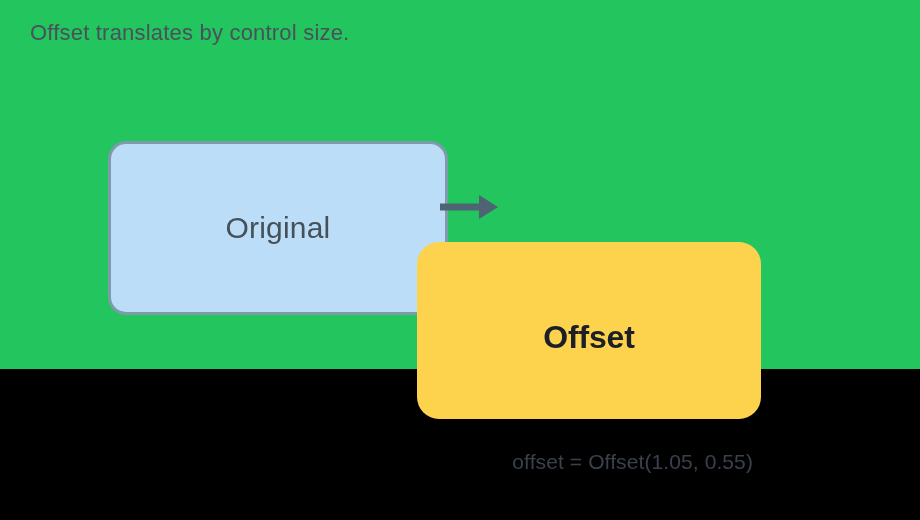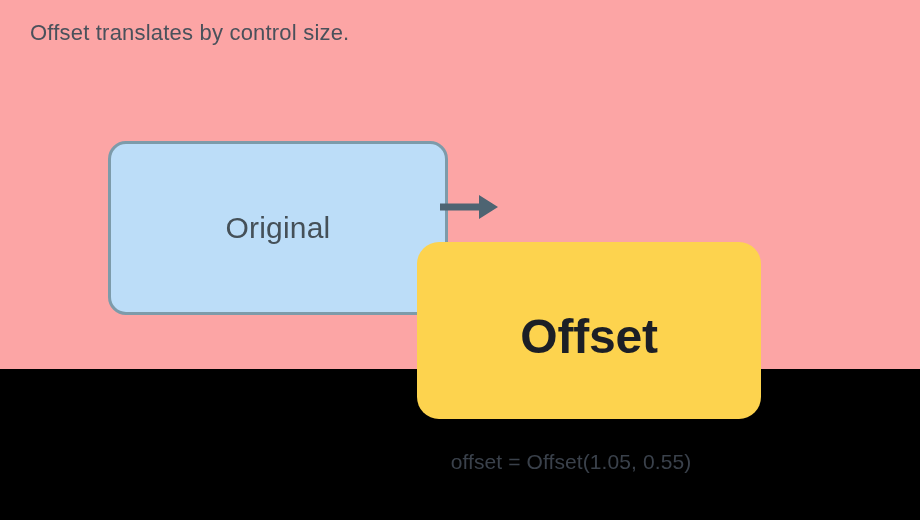--- a/index.html
+++ b/index.html
@@ -8,21 +8,21 @@
     width: 920px;
     height: 520px;
     background: #000000;
     overflow: hidden;
   }
 
   #canvas {
     position: relative;
     width: 920px;
     height: 369px;
-    background: #fca5a5;
+    background: #22c55e;
     font-family: "Liberation Sans", "DejaVu Sans", sans-serif;
     -webkit-font-smoothing: antialiased;
   }
 
   
   #page-title {
     position: absolute;
     left: 30px;
     top: 20px;
     font-size: 22px;
@@ -65,21 +65,21 @@
     height: 177px;
     background: #fdd34e;
     border: none;
     border-radius: 22px;
     display: flex;
     align-items: center;
     justify-content: center;
   }
 
   #offset-label {
-    font-size: 48px;
+    font-size: 32px;
     font-weight: 700;
     color: #1c1f26;
     letter-spacing: -0.2px;
     line-height: 1;
     margin-top: 12px;
   }
 
   
   #translation-arrow {
     position: absolute;
@@ -88,21 +88,21 @@
     width: 64px;
     height: 34px;
   }
 
   
   #offset-caption {
     position: absolute;
     left: 389px;
     top: 450px;
     width: 364px;
-    text-align: center;
+    text-align: right;
     font-size: 21px;
     font-weight: 400;
     color: #3a414b;
     letter-spacing: 0.1px;
     white-space: nowrap;
   }
 </style>
 </head>
 <body>
 

